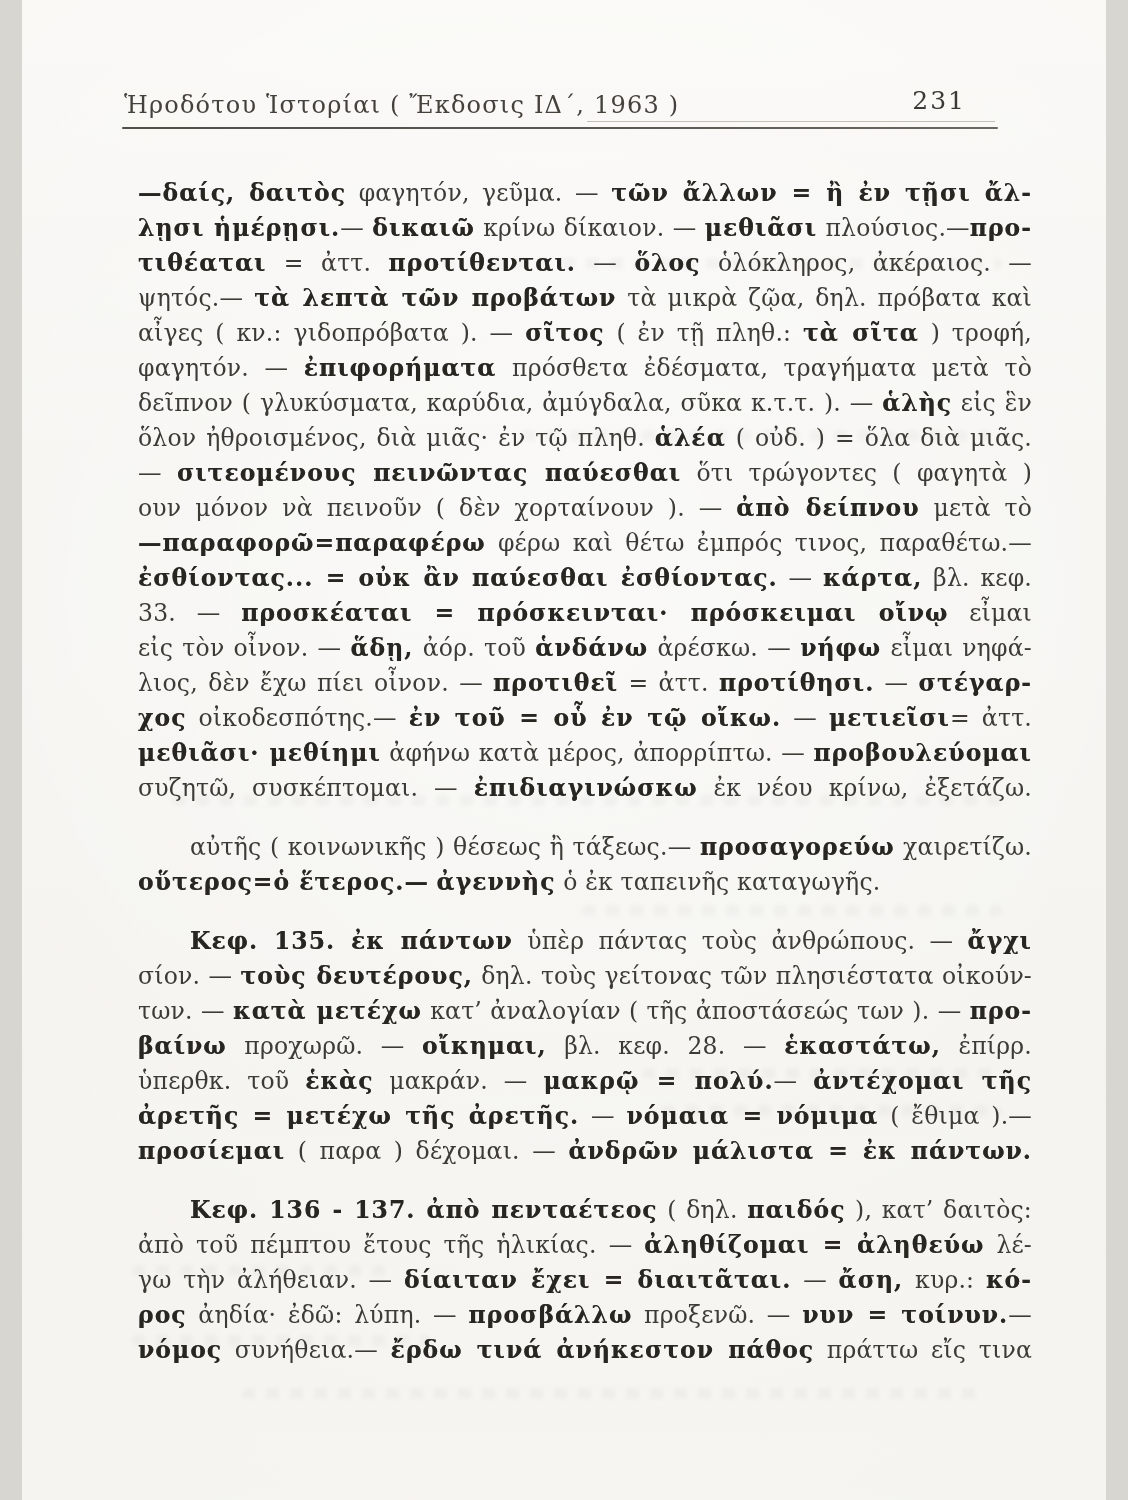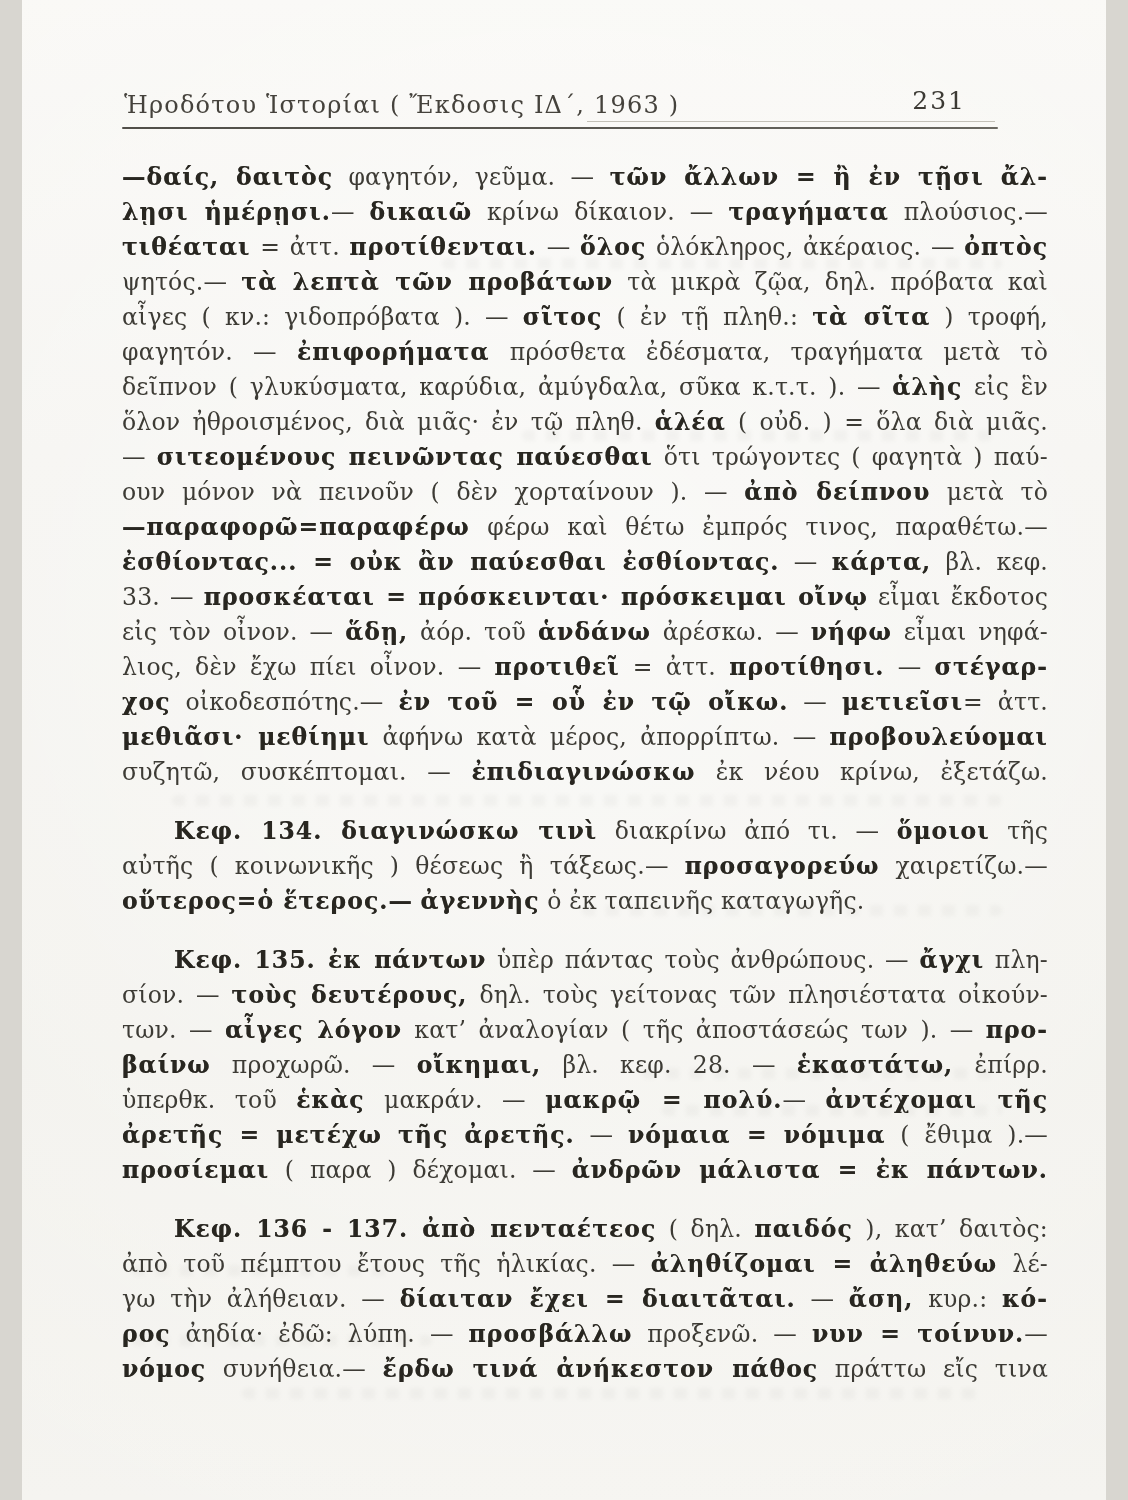--- a/index.html
+++ b/index.html
@@ -35,21 +35,21 @@
     background:linear-gradient(90deg,#514f49 0%, #5a5852 55%, #6a6861 100%);
     border-radius:1px;
   }
   .rule-faint {
     position:absolute; left:565px; top:121px; width:408px; height:1px;
     background:#c3c0b7;
   }
   .page-body {
     position:absolute; left:100px; top:160px; width:926px;
   }
-  .para { margin:0; }
+  .para { margin:16px; }
   .para + .para { margin-top:24px; }
   .line {
     height:35px; line-height:35px;
     font-size:23.5px;
     letter-spacing:.2px;
     text-align:justify;
     -moz-text-align-last:justify;
     text-align-last:justify;
     white-space:nowrap; 
     color:#3d3b35;
@@ -80,47 +80,46 @@
   <div class="bleed" style="left:220px; top:1388px; width:740px;"></div>
 
   <div class="header-title">Ἡροδότου Ἱστορίαι ( Ἔκδοσις ΙΔ΄, 1963 )</div>
   <div class="page-number">231</div>
   <div class="rule-faint"></div>
   <div class="rule-main"></div>
 
   <div class="page-body">
       <div class="para">
         <div class="line"><span class="lemma">—δαίς, δαιτὸς</span><span class="gloss"> φαγητόν, γεῦμα. — </span><span class="lemma">τῶν ἄλλων = ἢ ἐν τῇσι ἄλ-</span></div>
-        <div class="line"><span class="lemma">λῃσι ἡμέρῃσι.</span><span class="gloss">— </span><span class="lemma">δικαιῶ</span><span class="gloss"> κρίνω δίκαιον. — </span><span class="lemma">τραγήματα</span><span class="gloss"> πλούσιος.—</span><span class="lemma">προ-</span></div>
+        <div class="line"><span class="lemma">λῃσι ἡμέρῃσι.</span><span class="gloss">— </span><span class="lemma">δικαιῶ</span><span class="gloss"> κρίνω δίκαιον. — </span><span class="lemma">μεθιᾶσι</span><span class="gloss"> πλούσιος.—</span><span class="lemma">προ-</span></div>
         <div class="line"><span class="lemma">τιθέαται</span><span class="gloss"> = ἀττ. </span><span class="lemma">προτίθενται.</span><span class="gloss"> — </span><span class="lemma">ὅλος</span><span class="gloss"> ὁλόκληρος, ἀκέραιος. — </span><span class="lemma">ὀπτὸς</span></div>
         <div class="line"><span class="gloss">ψητός.— </span><span class="lemma">τὰ λεπτὰ τῶν προβάτων</span><span class="gloss"> τὰ μικρὰ ζῷα, δηλ. πρόβατα καὶ</span></div>
         <div class="line"><span class="gloss">αἶγες ( κν.: γιδοπρόβατα ). — </span><span class="lemma">σῖτος</span><span class="gloss"> ( ἐν τῇ πληθ.: </span><span class="lemma">τὰ σῖτα</span><span class="gloss"> ) τροφή,</span></div>
         <div class="line"><span class="gloss">φαγητόν. — </span><span class="lemma">ἐπιφορήματα</span><span class="gloss"> πρόσθετα ἐδέσματα, τραγήματα μετὰ τὸ</span></div>
         <div class="line"><span class="gloss">δεῖπνον ( γλυκύσματα, καρύδια, ἀμύγδαλα, σῦκα κ.τ.τ. ). — </span><span class="lemma">ἁλὴς</span><span class="gloss"> εἰς ἓν</span></div>
         <div class="line"><span class="gloss">ὅλον ἠθροισμένος, διὰ μιᾶς· ἐν τῷ πληθ. </span><span class="lemma">ἁλέα</span><span class="gloss"> ( οὐδ. ) = ὅλα διὰ μιᾶς.</span></div>
         <div class="line"><span class="gloss">— </span><span class="lemma">σιτεομένους πεινῶντας παύεσθαι</span><span class="gloss"> ὅτι τρώγοντες ( φαγητὰ ) παύ-</span></div>
         <div class="line"><span class="gloss">ουν μόνον νὰ πεινοῦν ( δὲν χορταίνουν ). — </span><span class="lemma">ἀπὸ δείπνου</span><span class="gloss"> μετὰ τὸ δεῖπνον.</span></div>
         <div class="line"><span class="lemma">—παραφορῶ=παραφέρω</span><span class="gloss"> φέρω καὶ θέτω ἐμπρός τινος, παραθέτω.—</span></div>
         <div class="line"><span class="lemma">ἐσθίοντας... = οὐκ ἂν παύεσθαι ἐσθίοντας.</span><span class="gloss"> — </span><span class="lemma">κάρτα,</span><span class="gloss"> βλ. κεφ.</span></div>
         <div class="line"><span class="gloss">33. — </span><span class="lemma">προσκέαται = πρόσκεινται· πρόσκειμαι οἴνῳ</span><span class="gloss"> εἶμαι ἔκδοτος</span></div>
         <div class="line"><span class="gloss">εἰς τὸν οἶνον. — </span><span class="lemma">ἅδῃ,</span><span class="gloss"> ἀόρ. τοῦ </span><span class="lemma">ἁνδάνω</span><span class="gloss"> ἀρέσκω. — </span><span class="lemma">νήφω</span><span class="gloss"> εἶμαι νηφά-</span></div>
         <div class="line"><span class="gloss">λιος, δὲν ἔχω πίει οἶνον. — </span><span class="lemma">προτιθεῖ</span><span class="gloss"> = ἀττ. </span><span class="lemma">προτίθησι.</span><span class="gloss"> — </span><span class="lemma">στέγαρ-</span></div>
         <div class="line"><span class="lemma">χος</span><span class="gloss"> οἰκοδεσπότης.— </span><span class="lemma">ἐν τοῦ = οὗ ἐν τῷ οἴκω.</span><span class="gloss"> — </span><span class="lemma">μετιεῖσι</span><span class="gloss">= ἀττ.</span></div>
         <div class="line"><span class="lemma">μεθιᾶσι· μεθίημι</span><span class="gloss"> ἀφήνω κατὰ μέρος, ἀπορρίπτω. — </span><span class="lemma">προβουλεύομαι</span></div>
         <div class="line"><span class="gloss">συζητῶ, συσκέπτομαι. — </span><span class="lemma">ἐπιδιαγινώσκω</span><span class="gloss"> ἐκ νέου κρίνω, ἐξετάζω.</span></div>
       </div>
       <div class="para indent">
-        <div class="line"><span class="lemma">Κεφ. 134. διαγινώσκω τινὶ</span><span class="gloss"> διακρίνω ἀπό τι. — </span><span class="lemma">ὅμοιοι</span><span class="gloss"> τῆς</span></div>
         <div class="line"><span class="gloss">αὐτῆς ( κοινωνικῆς ) θέσεως ἢ τάξεως.— </span><span class="lemma">προσαγορεύω</span><span class="gloss"> χαιρετίζω.—</span></div>
         <div class="line short"><span class="lemma">οὕτερος=ὁ ἕτερος.—</span><span class="gloss"> </span><span class="lemma">ἀγεννὴς</span><span class="gloss"> ὁ ἐκ ταπεινῆς καταγωγῆς.</span></div>
       </div>
       <div class="para indent">
         <div class="line"><span class="lemma">Κεφ. 135. ἐκ πάντων</span><span class="gloss"> ὑπὲρ πάντας τοὺς ἀνθρώπους. — </span><span class="lemma">ἄγχι</span><span class="gloss"> πλη-</span></div>
         <div class="line"><span class="gloss">σίον. — </span><span class="lemma">τοὺς δευτέρους,</span><span class="gloss"> δηλ. τοὺς γείτονας τῶν πλησιέστατα οἰκούν-</span></div>
-        <div class="line"><span class="gloss">των. — </span><span class="lemma">αἶγες λόγον</span><span class="gloss"> κατ’ ἀναλογίαν ( τῆς ἀποστάσεώς των ). — </span><span class="lemma">προ-</span></div>
+        <div class="line"><span class="gloss">των. — </span><span class="lemma">κατὰ μετέχω</span><span class="gloss"> κατ’ ἀναλογίαν ( τῆς ἀποστάσεώς των ). — </span><span class="lemma">προ-</span></div>
         <div class="line"><span class="lemma">βαίνω</span><span class="gloss"> προχωρῶ. — </span><span class="lemma">οἴκημαι,</span><span class="gloss"> βλ. κεφ. 28. — </span><span class="lemma">ἑκαστάτω,</span><span class="gloss"> ἐπίρρ.</span></div>
         <div class="line"><span class="gloss">ὑπερθκ. τοῦ </span><span class="lemma">ἑκὰς</span><span class="gloss"> μακράν. — </span><span class="lemma">μακρῷ = πολύ.</span><span class="gloss">— </span><span class="lemma">ἀντέχομαι τῆς</span></div>
         <div class="line"><span class="lemma">ἀρετῆς = μετέχω τῆς ἀρετῆς.</span><span class="gloss"> — </span><span class="lemma">νόμαια = νόμιμα</span><span class="gloss"> ( ἔθιμα ).—</span></div>
         <div class="line"><span class="lemma">προσίεμαι</span><span class="gloss"> ( παρα ) δέχομαι. — </span><span class="lemma">ἀνδρῶν μάλιστα = ἐκ πάντων.</span></div>
       </div>
       <div class="para indent">
         <div class="line"><span class="lemma">Κεφ. 136 - 137. ἀπὸ πενταέτεος</span><span class="gloss"> ( δηλ. </span><span class="lemma">παιδός</span><span class="gloss"> ), κατ’ δαιτὸς:</span></div>
         <div class="line"><span class="gloss">ἀπὸ τοῦ πέμπτου ἔτους τῆς ἡλικίας. — </span><span class="lemma">ἀληθίζομαι = ἀληθεύω</span><span class="gloss"> λέ-</span></div>
         <div class="line"><span class="gloss">γω τὴν ἀλήθειαν. — </span><span class="lemma">δίαιταν ἔχει = διαιτᾶται.</span><span class="gloss"> — </span><span class="lemma">ἄση,</span><span class="gloss"> κυρ.: </span><span class="lemma">κό-</span></div>
         <div class="line"><span class="lemma">ρος</span><span class="gloss"> ἀηδία· ἐδῶ: λύπη. — </span><span class="lemma">προσβάλλω</span><span class="gloss"> προξενῶ. — </span><span class="lemma">νυν = τοίνυν.</span><span class="gloss">—</span></div>

